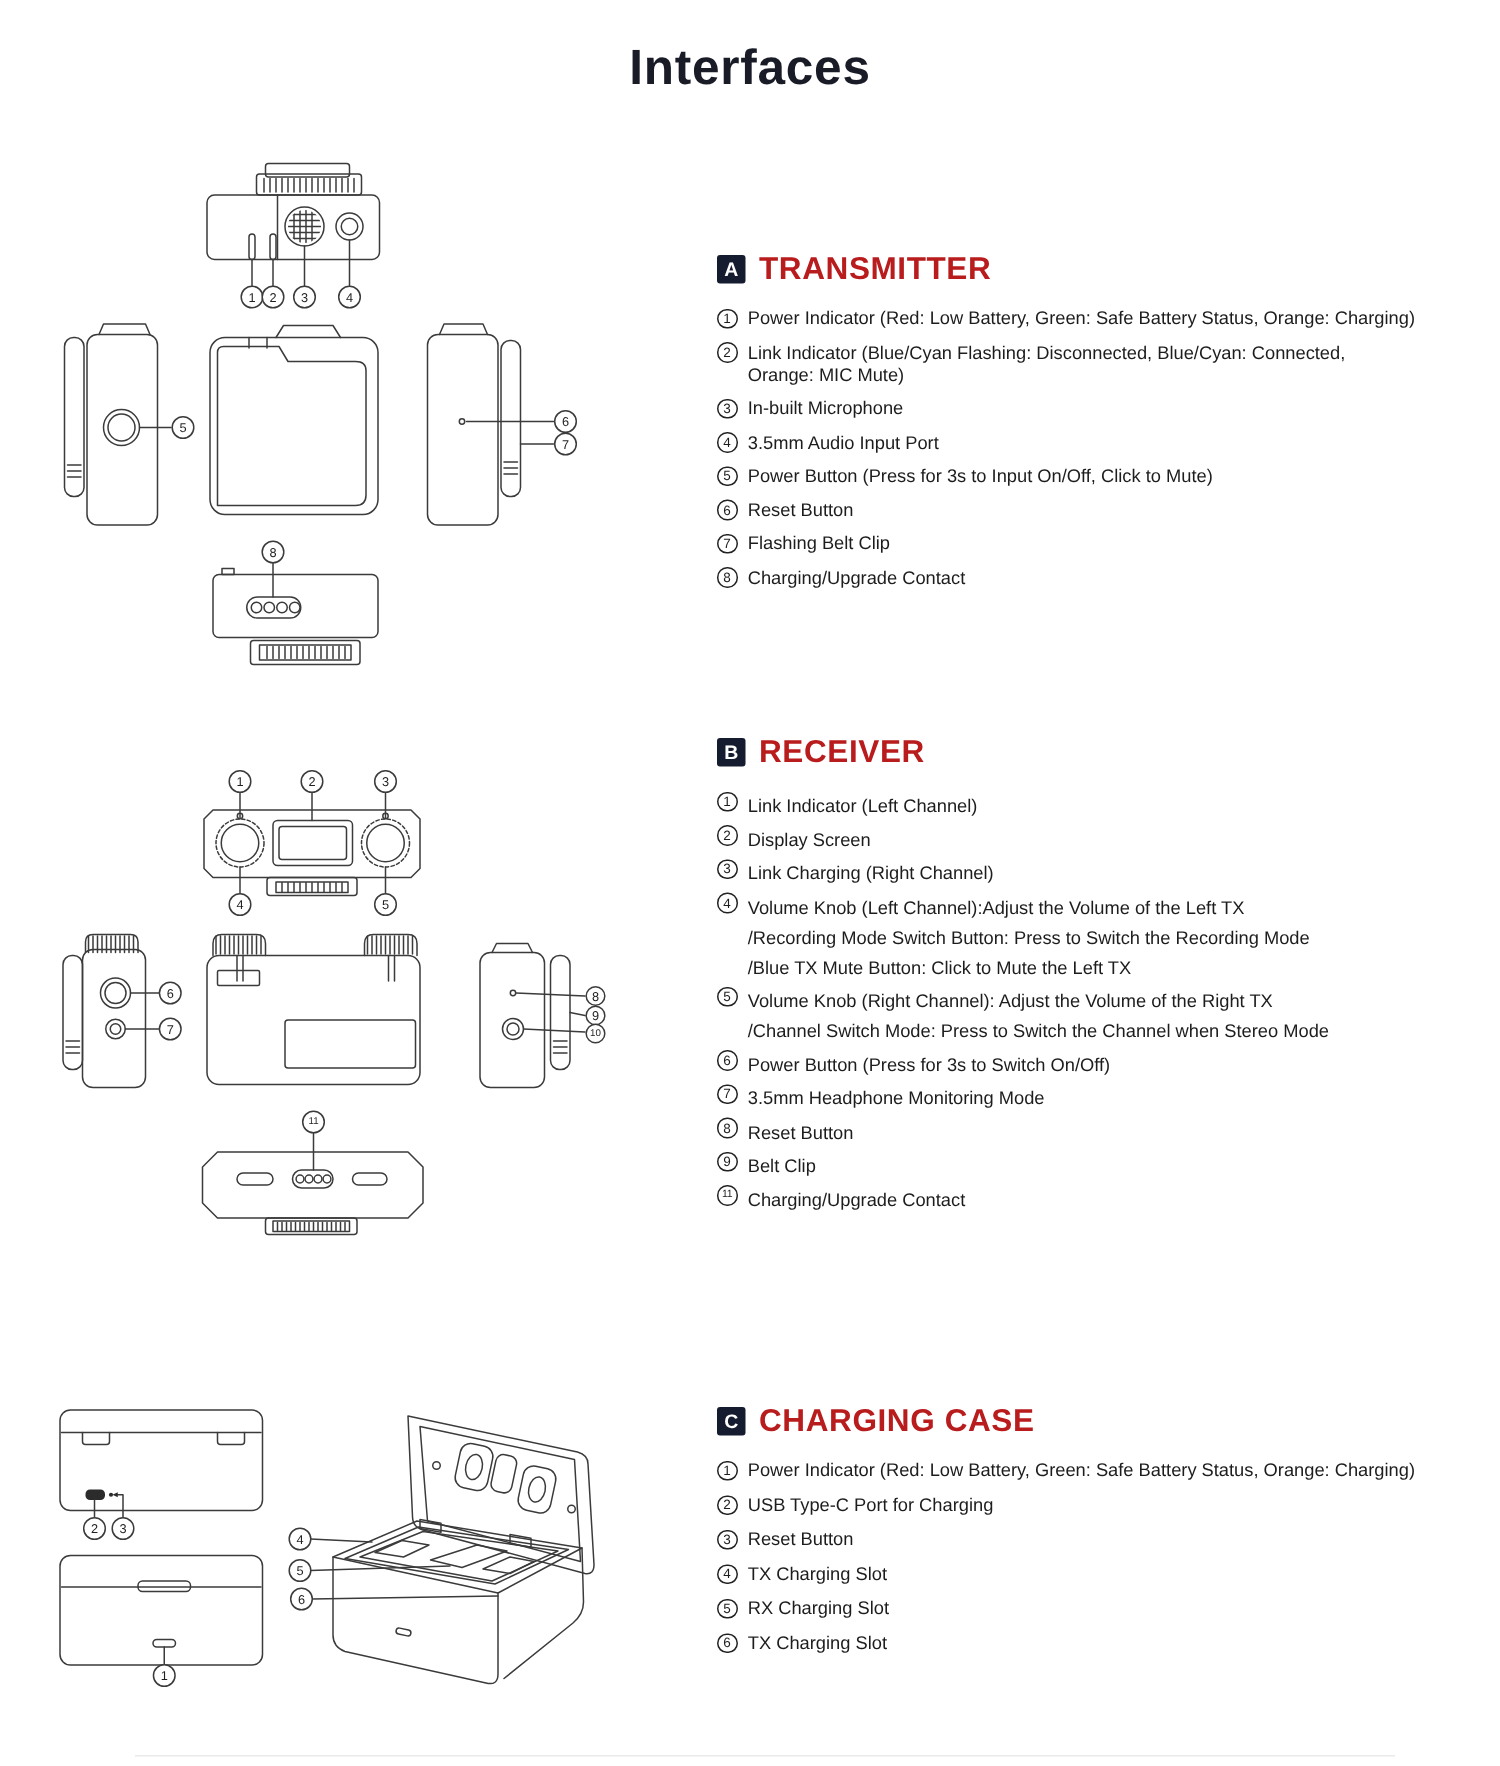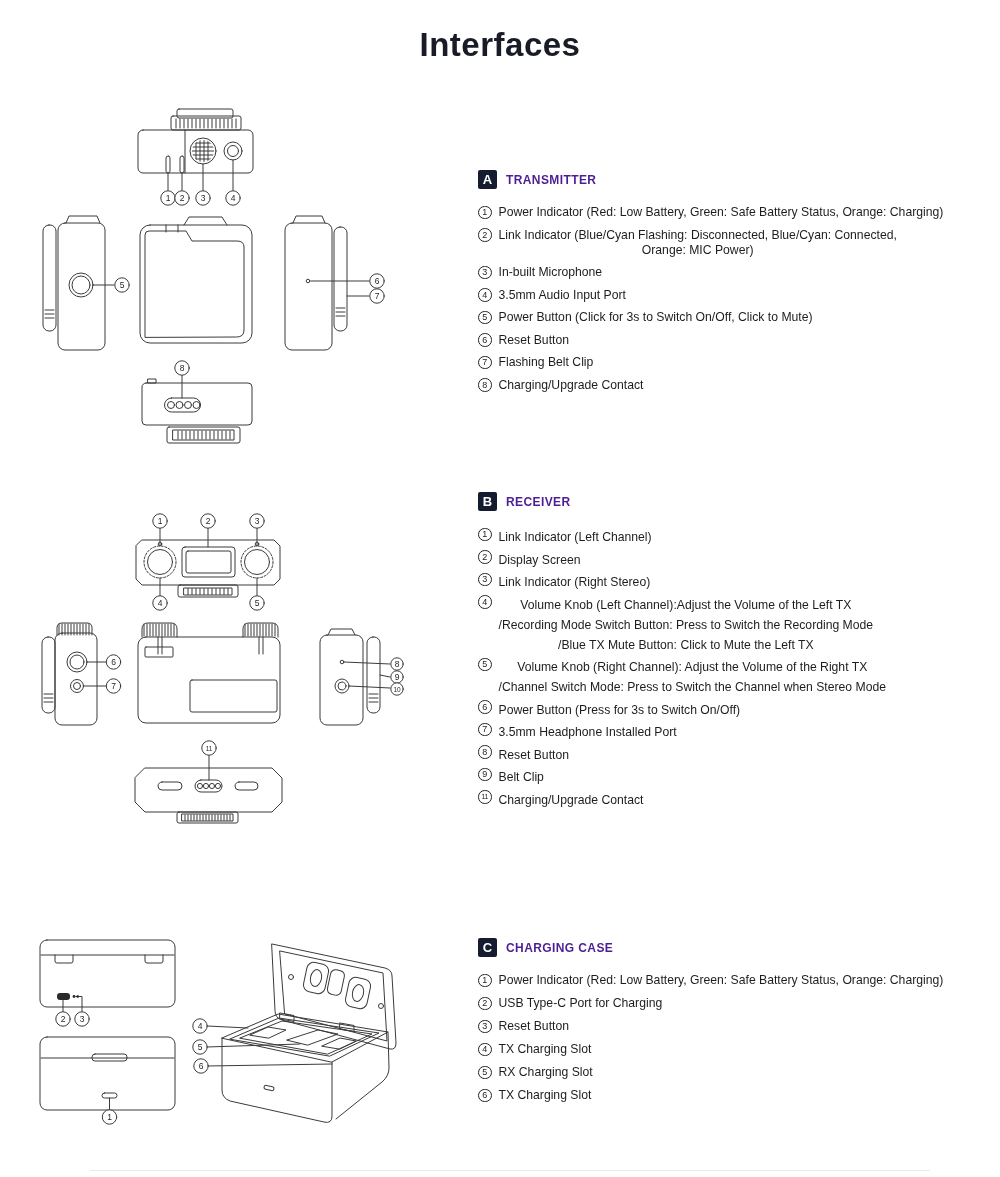--- a/index.html
+++ b/index.html
@@ -6,30 +6,30 @@
   .page{position:relative;width:1000px;height:1177px;background:#fff;overflow:hidden;
         font-family:"Liberation Sans",sans-serif;padding-left:28px;}
   h1.title{position:absolute;top:26px;left:0;width:1000px;margin:0;text-align:center;
            font-size:33px;font-weight:700;letter-spacing:.5px;color:#191b26;}
   
   .sec{position:absolute;left:478px;width:505px;}
   .sec-a{top:169px}.sec-b{top:491px}.sec-c{top:937px}
   .sec-head{display:flex;align-items:center;gap:9px;height:21px;}
   .badge{width:19px;height:19px;border-radius:2px;background:#161c2f;color:#fff;
          font-size:13px;font-weight:700;display:flex;align-items:center;justify-content:center;flex:none;}
-  .sec-head h2{margin:0;font-size:12px;font-weight:700;letter-spacing:.4px;color:#4c1d95;}
+  .sec-head h2{margin:0;font-size:21px;font-weight:700;letter-spacing:.4px;color:#b91c1c;}
   .items{margin-top:15px;}
   .item{display:flex;gap:7px;color:#1d1d1d;}
   .sec-a .item{margin-bottom:7.5px}.sec-a .line{line-height:15px}
   .sec-b .item{margin-bottom:2.5px}.sec-b .line{line-height:20px}
   .sec-c .item{margin-bottom:8px}.sec-c .line{line-height:15px}
   .num{flex:none;width:13.5px;height:13.5px;margin-top:.5px;border:1.1px solid #222;border-radius:50%;
        display:flex;align-items:center;justify-content:center;font-size:9px;color:#1d1d1d;box-sizing:border-box;}
   .num.two{font-size:7px;letter-spacing:-.3px;}
-  .txt{font-size:12.2px;text-align:center;}
+  .txt{font-size:12.2px;}
   
   svg.d{position:absolute;overflow:visible;}
   svg.d path,svg.d rect,svg.d circle,svg.d line,svg.d ellipse,svg.d polyline,svg.d polygon
     {fill:none;stroke:#3b3b3b;stroke-width:1;stroke-linejoin:round;stroke-linecap:round;}
   svg.d .fd{fill:#2b2b2b;stroke:none;}
   svg.d .co{fill:#fff;}
   svg.d text{stroke:none;fill:#1f1f1f;font-family:"Liberation Sans",sans-serif;font-size:8.5px;text-anchor:middle;}
   svg.d text.sm{font-size:6.5px;}
   .divider{position:absolute;top:1170px;left:90px;width:840px;height:1px;background:#e9e9e9;}
 </style>
@@ -274,42 +274,42 @@
           <span class="num">1</span>
           <div class="txt">
             <div class="line">Power Indicator (Red: Low Battery, Green: Safe Battery Status, Orange: Charging)</div>
           </div>
         </div>
 
         <div class="item">
           <span class="num">2</span>
           <div class="txt">
             <div class="line">Link Indicator (Blue/Cyan Flashing: Disconnected, Blue/Cyan: Connected,</div>
-            <div class="line">Orange: MIC Power)</div>
+            <div class="line">Orange: MIC Mute)</div>
           </div>
         </div>
 
         <div class="item">
           <span class="num">3</span>
           <div class="txt">
             <div class="line">In-built Microphone</div>
           </div>
         </div>
 
         <div class="item">
           <span class="num">4</span>
           <div class="txt">
             <div class="line">3.5mm Audio Input Port</div>
           </div>
         </div>
 
         <div class="item">
           <span class="num">5</span>
           <div class="txt">
-            <div class="line">Power Button (Click for 3s to Switch On/Off, Click to Mute)</div>
+            <div class="line">Power Button (Press for 3s to Input On/Off, Click to Mute)</div>
           </div>
         </div>
 
         <div class="item">
           <span class="num">6</span>
           <div class="txt">
             <div class="line">Reset Button</div>
           </div>
         </div>
 
@@ -346,21 +346,21 @@
         <div class="item">
           <span class="num">2</span>
           <div class="txt">
             <div class="line">Display Screen</div>
           </div>
         </div>
 
         <div class="item">
           <span class="num">3</span>
           <div class="txt">
-            <div class="line">Link Indicator (Right Stereo)</div>
+            <div class="line">Link Charging (Right Channel)</div>
           </div>
         </div>
 
         <div class="item">
           <span class="num">4</span>
           <div class="txt">
             <div class="line">Volume Knob (Left Channel):Adjust the Volume of the Left TX</div>
             <div class="line">/Recording Mode Switch Button: Press to Switch the Recording Mode</div>
             <div class="line">/Blue TX Mute Button: Click to Mute the Left TX</div>
           </div>
@@ -377,21 +377,21 @@
         <div class="item">
           <span class="num">6</span>
           <div class="txt">
             <div class="line">Power Button (Press for 3s to Switch On/Off)</div>
           </div>
         </div>
 
         <div class="item">
           <span class="num">7</span>
           <div class="txt">
-            <div class="line">3.5mm Headphone Installed Port</div>
+            <div class="line">3.5mm Headphone Monitoring Mode</div>
           </div>
         </div>
 
         <div class="item">
           <span class="num">8</span>
           <div class="txt">
             <div class="line">Reset Button</div>
           </div>
         </div>
 

